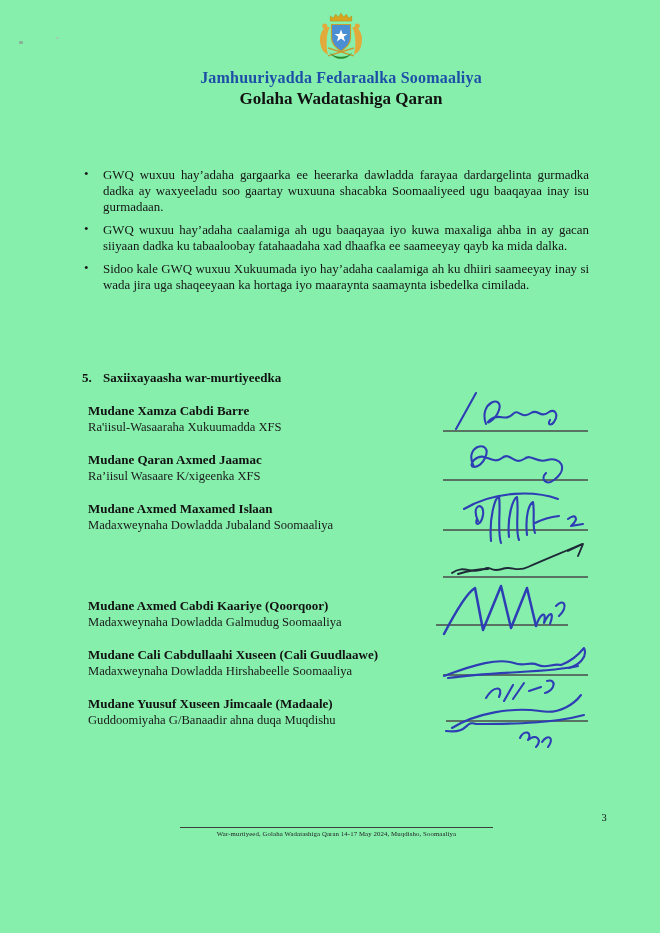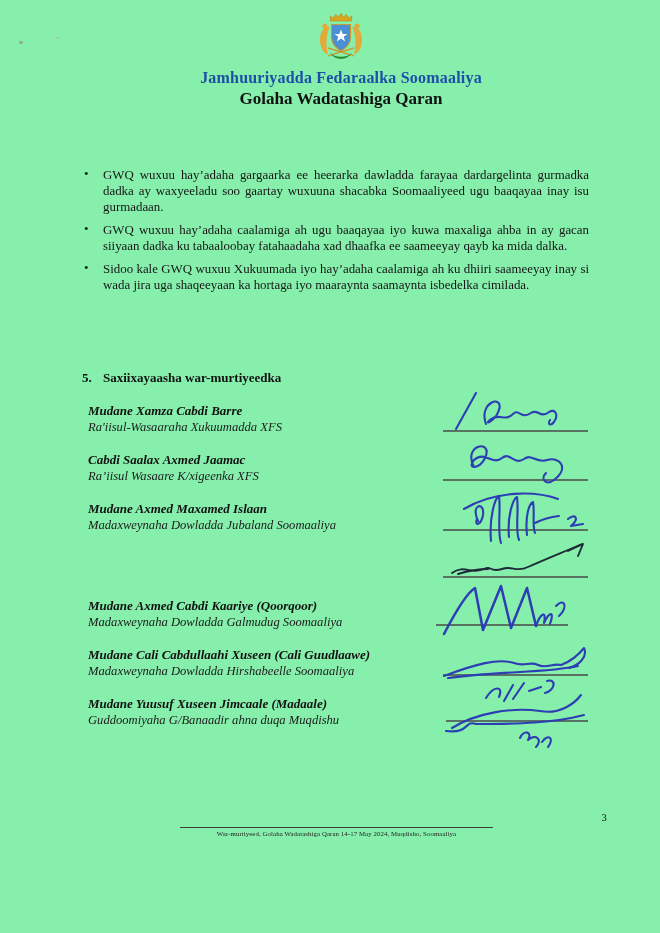--- a/index.html
+++ b/index.html
@@ -15,21 +15,21 @@
   .subtitle2{top:104px;font-size:12px;font-weight:bold;color:#111;}
   .emblem{left:313px;top:11px;width:56px;height:56px;}
   .speck1{left:19px;top:41px;width:4px;height:3px;background:#8d8d8d;opacity:.65;border-radius:1px;}
   .speck2{left:56px;top:37px;width:3px;height:2px;background:#b5b5b5;opacity:.55;border-radius:1px;}
   .bullets{left:103px;top:167px;width:486px;}
   .bullet-item{position:relative;font-size:12.9px;line-height:16px;text-align:justify;margin-bottom:7px;color:#151515;}
   .bullet-dot{position:absolute;left:-19px;top:-1px;font-size:13px;}
   .end-marker{top:305px;font-size:13.5px;font-weight:bold;color:#111;}
   .section-heading{left:82px;top:370px;font-size:13px;font-weight:bold;color:#111;}
   .section-num{display:inline-block;width:21px;}
-  .sig-row{left:88px;width:360px;font-style:italic;}
+  .sig-row{left:88px;width:360px;}
   .sig-name{font-size:13px;font-weight:bold;line-height:16px;color:#111;}
   .sig-title{font-size:12.6px;line-height:16px;color:#1a1a1a;}
   .sig-block{left:428px;width:172px;height:78px;}
   .sig-block svg{display:block;width:172px;height:78px;}
   .footer-rule{left:180px;top:827px;width:313px;border-top:1.2px solid #3d3d3d;height:0;}
   .footer-text{left:150px;top:830px;width:373px;text-align:center;font-size:6.8px;color:#222;letter-spacing:.1px;}
   .page-num{left:594px;top:812px;width:20px;text-align:center;font-size:10.5px;color:#111;}
   .ink{fill:none;stroke:#2d3db4;stroke-width:2.1;stroke-linecap:round;stroke-linejoin:round;}
   .ink-dark{fill:none;stroke:#1f2a38;stroke-width:1.9;stroke-linecap:round;stroke-linejoin:round;}
   .sig-line{stroke:#4a4a4a;stroke-width:1.3;}
@@ -77,21 +77,21 @@
 
   <div class="abs section-heading">
     <span class="section-num">5.</span><span>Saxiixayaasha war-murtiyeedka</span>
   </div>
 
   <div class="abs sig-row" style="top:403px">
     <div class="sig-name">Mudane Xamza Cabdi Barre</div>
     <div class="sig-title">Ra'iisul-Wasaaraha Xukuumadda XFS</div>
   </div>
   <div class="abs sig-row" style="top:452px">
-    <div class="sig-name">Cabdi Saalax Axmed Jaamac</div>
+    <div class="sig-name">Mudane Qaran Axmed Jaamac</div>
     <div class="sig-title">Ra’iisul Wasaare K/xigeenka XFS</div>
   </div>
   <div class="abs sig-row" style="top:501px">
     <div class="sig-name">Mudane Axmed Maxamed Islaan</div>
     <div class="sig-title">Madaxweynaha Dowladda Jubaland Soomaaliya</div>
   </div>
   <div class="abs sig-row" style="top:598px">
     <div class="sig-name">Mudane Axmed Cabdi Kaariye (Qoorqoor)</div>
     <div class="sig-title">Madaxweynaha Dowladda Galmudug Soomaaliya</div>
   </div>

